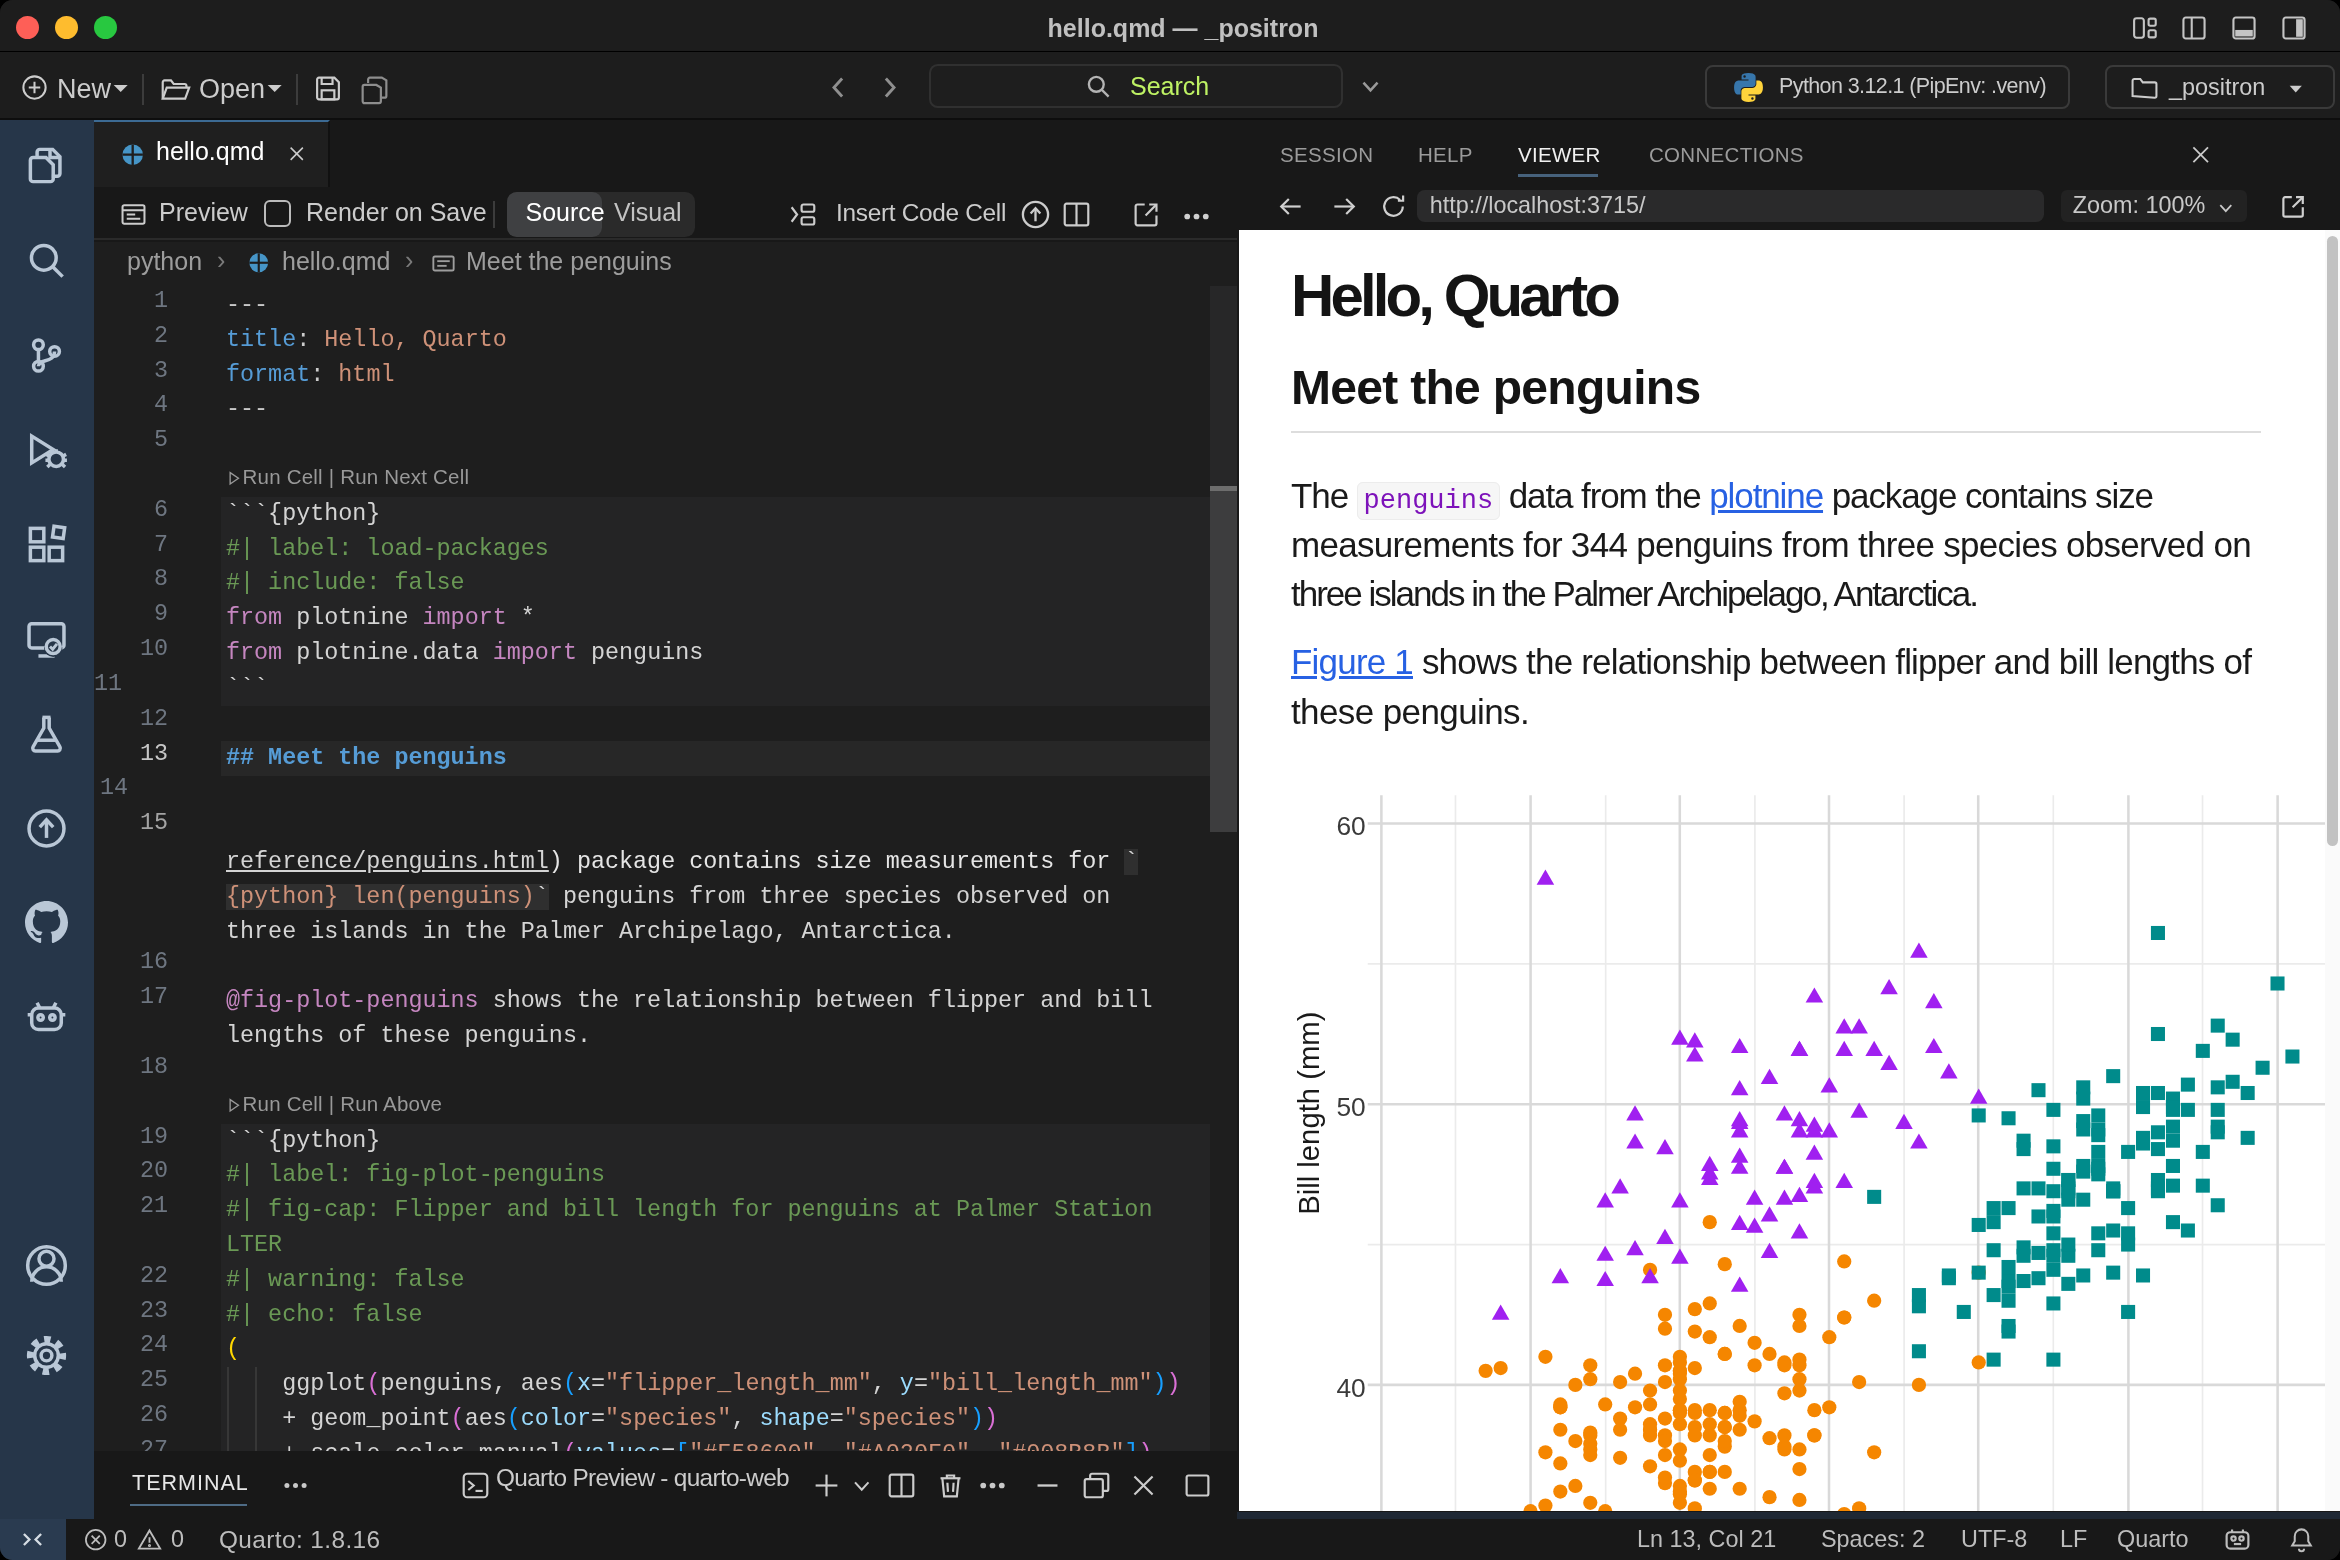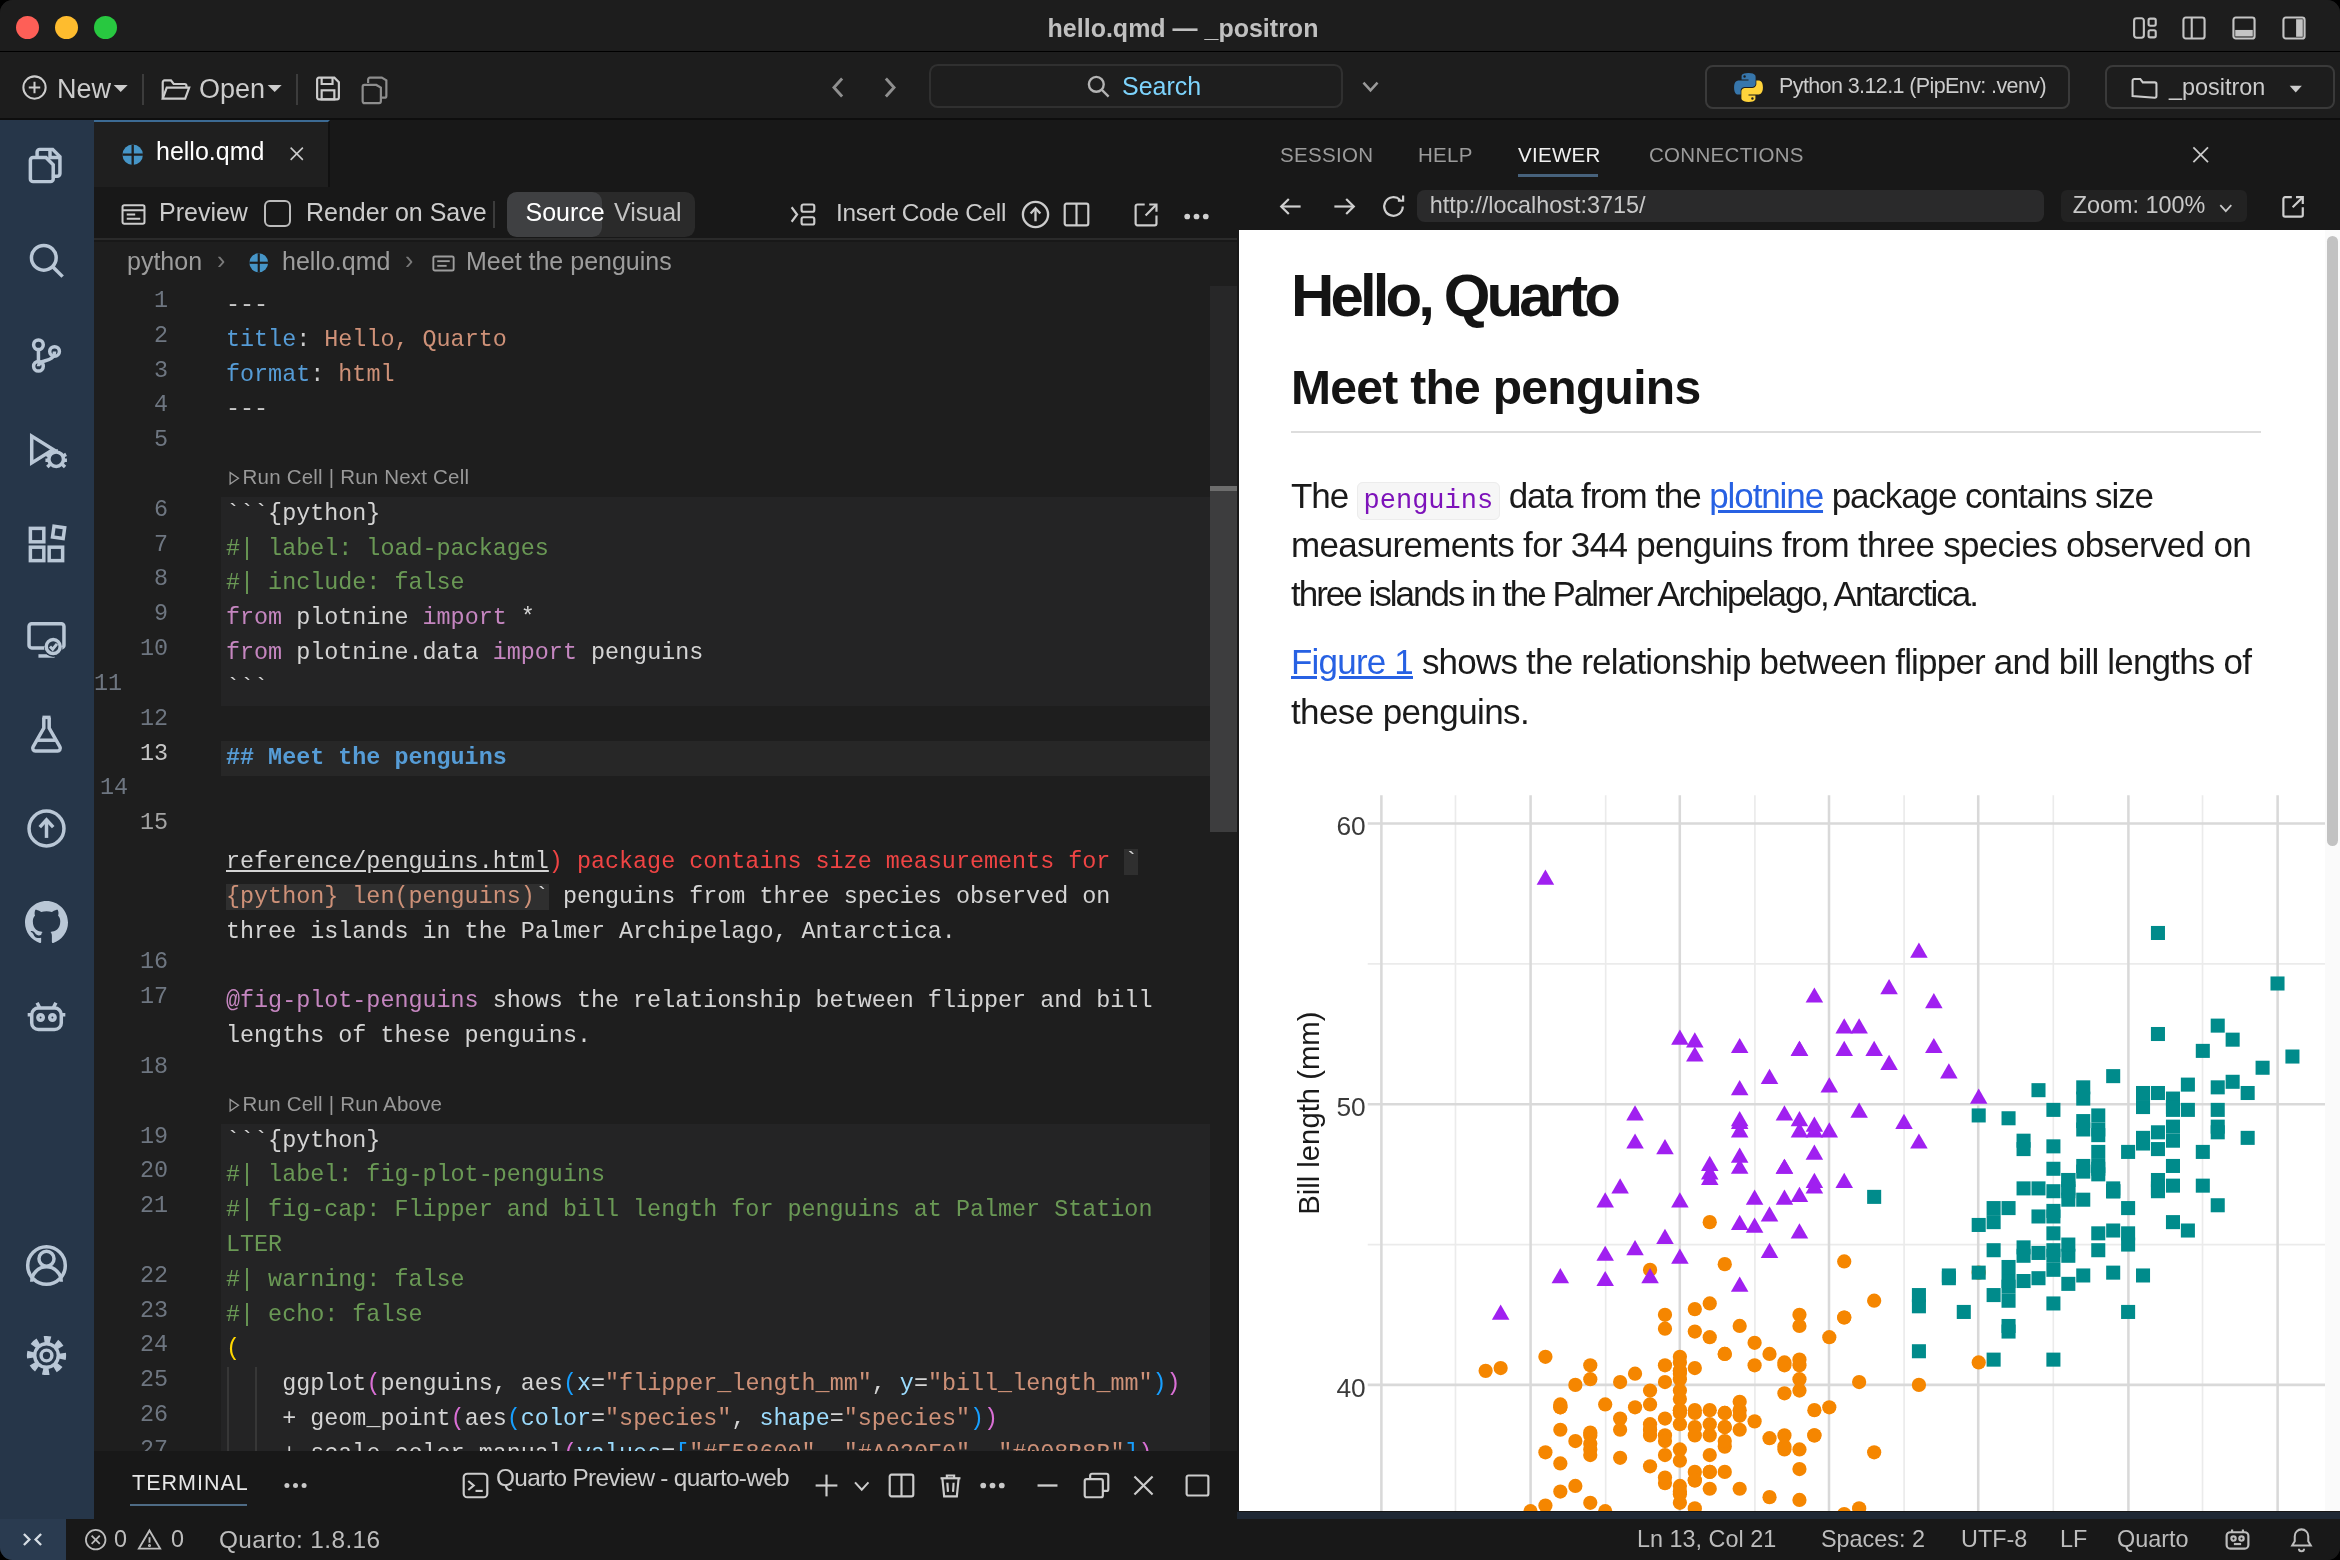--- a/index.html
+++ b/index.html
@@ -70,21 +70,21 @@
       </svg>
   <svg class="abs" width="29" height="29" viewBox="0 0 16 16" style="left:875px;top:20.5px" fill="none" stroke="#8f8f8f" stroke-width="1.6">
         <path d="M6 3 L10.5 8 L6 13"></path>
       </svg>
 
   <div class="abs" style="left:929px;top:11.7px;width:414px;height:44px;background:#1e1e1e;border:2px solid #303030;border-radius:8.8px">
     <svg class="abs" width="27" height="27" viewBox="0 0 16 16" style="left:154px;top:7.8px" fill="none" stroke="#b4b4b4" stroke-width="1.4">
           <circle cx="6.7" cy="6.7" r="4.4"></circle>
           <line x1="10" y1="10" x2="14" y2="14"></line>
         </svg>
-    <span class="abs" style="left:191px;top:5.9px;color:#7dd3fc">Search</span>
+    <span class="abs" style="left:199px;top:5.9px;color:#bef264">Search</span>
   </div>
   <svg class="abs" width="25" height="25" viewBox="0 0 16 16" style="left:1358px;top:22.4px" fill="none" stroke="#9a9a9a" stroke-width="1.6">
         <path d="M3.5 5.5 L8 10.5 L12.5 5.5"></path>
       </svg>
 
   <div class="abs" style="left:1705px;top:12.7px;width:365px;height:44px;border:2px solid #3a3a3a;border-radius:7.8px">
     <svg class="abs" width="33" height="33" viewBox="0 0 32 32" style="left:25px;top:3.9px">
       <path fill="#3776AB" d="M15.9 2c-7.1 0-6.6 3.1-6.6 3.1v3.2h6.7v1H6.6S2 8.8 2 16c0 7.2 4 6.9 4 6.9h2.4v-3.3s-.1-4 4-4h6.7s3.8.1 3.8-3.7V5.7S23.5 2 15.9 2zm-3.7 2.1a1.2 1.2 0 1 1 0 2.4 1.2 1.2 0 0 1 0-2.4z"></path>
       <path fill="#FFD43B" d="M16.1 30c7.1 0 6.6-3.1 6.6-3.1v-3.2H16v-1h9.4S30 23.2 30 16c0-7.2-4-6.9-4-6.9h-2.4v3.3s.1 4-4 4h-6.7s-3.8-.1-3.8 3.7v6.2S8.5 30 16.1 30zm3.7-2.1a1.2 1.2 0 1 1 0-2.4 1.2 1.2 0 0 1 0 2.4z"></path>
         </svg>
@@ -275,21 +275,21 @@
 <div class="cl" style="top:315px"><span style="color:#C586C0">from</span><span style="color:#d4d4d4"> plotnine </span><span style="color:#C586C0">import</span><span style="color:#d4d4d4"> *</span></div>
 <div style="position:absolute;top:350px;left:0;width:74px;height:35px;text-align:right;color:#6e7681">10</div>
 <div class="cl" style="top:350px"><span style="color:#C586C0">from</span><span style="color:#d4d4d4"> plotnine.data </span><span style="color:#C586C0">import</span><span style="color:#d4d4d4"> penguins</span></div>
 <div style="position:absolute;top:385px;left:0;width:74px;height:35px;color:#6e7681">11</div>
 <div class="cl" style="top:385px"><span style="color:#d4d4d4">```</span></div>
 <div style="position:absolute;top:420px;left:0;width:74px;height:35px;text-align:right;color:#6e7681">12</div>
 <div style="position:absolute;top:455px;left:0;width:74px;height:35px;text-align:right;color:#c6c6c6">13</div>
 <div class="cl" style="top:455px"><span style="color:#569CD6;font-weight:bold">## Meet the penguins</span></div>
 <div style="position:absolute;top:489px;left:6px;width:74px;height:35px;color:#6e7681">14</div>
 <div style="position:absolute;top:524px;left:0;width:74px;height:35px;text-align:right;color:#a3a3a3">15</div>
-<div class="cl" style="top:559px"><span style="color:#d4d4d4;text-decoration:underline">reference/penguins.html</span><span style="color:#ef4444">) package contains size measurements for </span><span style="background:#2f2f2f"><span style="color:#d4d4d4">`</span></span></div>
+<div class="cl" style="top:559px"><span style="color:#d4d4d4;text-decoration:underline">reference/penguins.html</span><span style="color:#e5e5e5">) package contains size measurements for </span><span style="background:#2f2f2f"><span style="color:#d4d4d4">`</span></span></div>
 <div class="cl" style="top:594px"><span style="background:#2f2f2f"><span style="color:#CE9178">{python} len(penguins)</span><span style="color:#d4d4d4">`</span></span><span style="color:#d4d4d4"> penguins from three species observed on</span></div>
 <div class="cl" style="top:629px"><span style="color:#d4d4d4">three islands in the Palmer Archipelago, Antarctica.</span></div>
 <div style="position:absolute;top:663px;left:0;width:74px;height:35px;text-align:right;color:#6e7681">16</div>
 <div style="position:absolute;top:698px;left:0;width:74px;height:35px;text-align:right;color:#6e7681">17</div>
 <div class="cl" style="top:698px"><span style="color:#C586C0">@fig-plot-penguins</span><span style="color:#d4d4d4"> shows the relationship between flipper and bill</span></div>
 <div class="cl" style="top:733px"><span style="color:#d4d4d4">lengths of these penguins.</span></div>
 <div style="position:absolute;top:768px;left:0;width:74px;height:35px;text-align:right;color:#6e7681">18</div>
 <div style="position:absolute;top:806px;left:132px;height:35px;font-family:'Liberation Sans',sans-serif;font-size:20.5px;color:#999;letter-spacing:0.2px"><svg width="16.6" height="16.6" viewBox="0 0 16 16" style="vertical-align:-2.9px">
               <path d="M4 2.5 L12 8 L4 13.5 Z" fill="none" stroke="#999" stroke-width="1.3"></path>
             </svg>Run Cell | Run Above</div>

